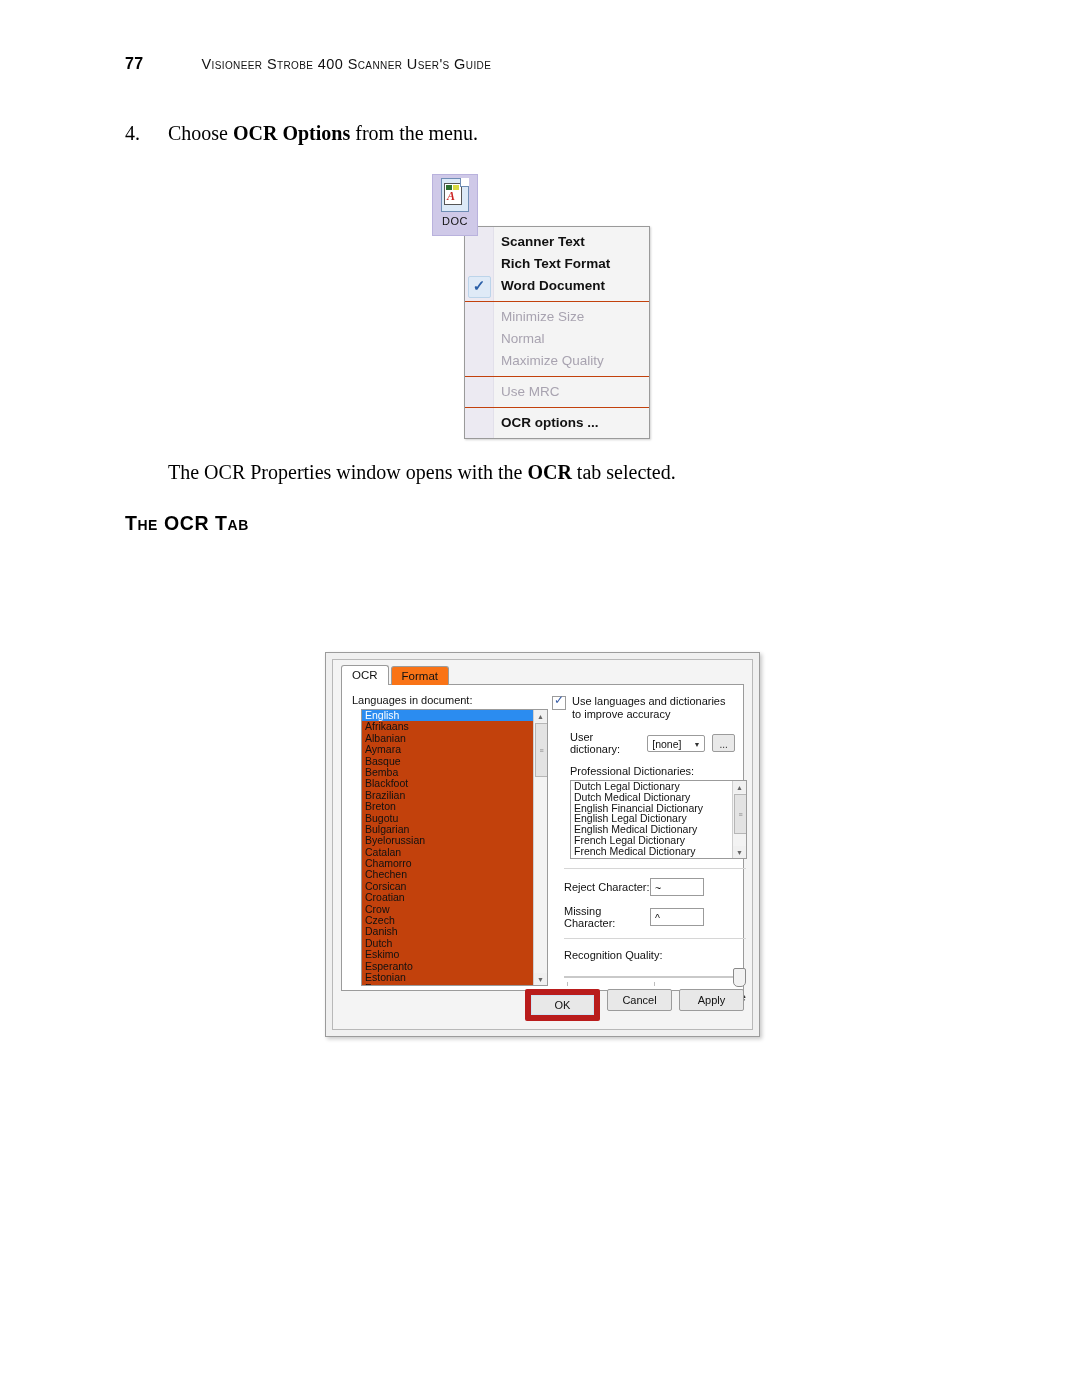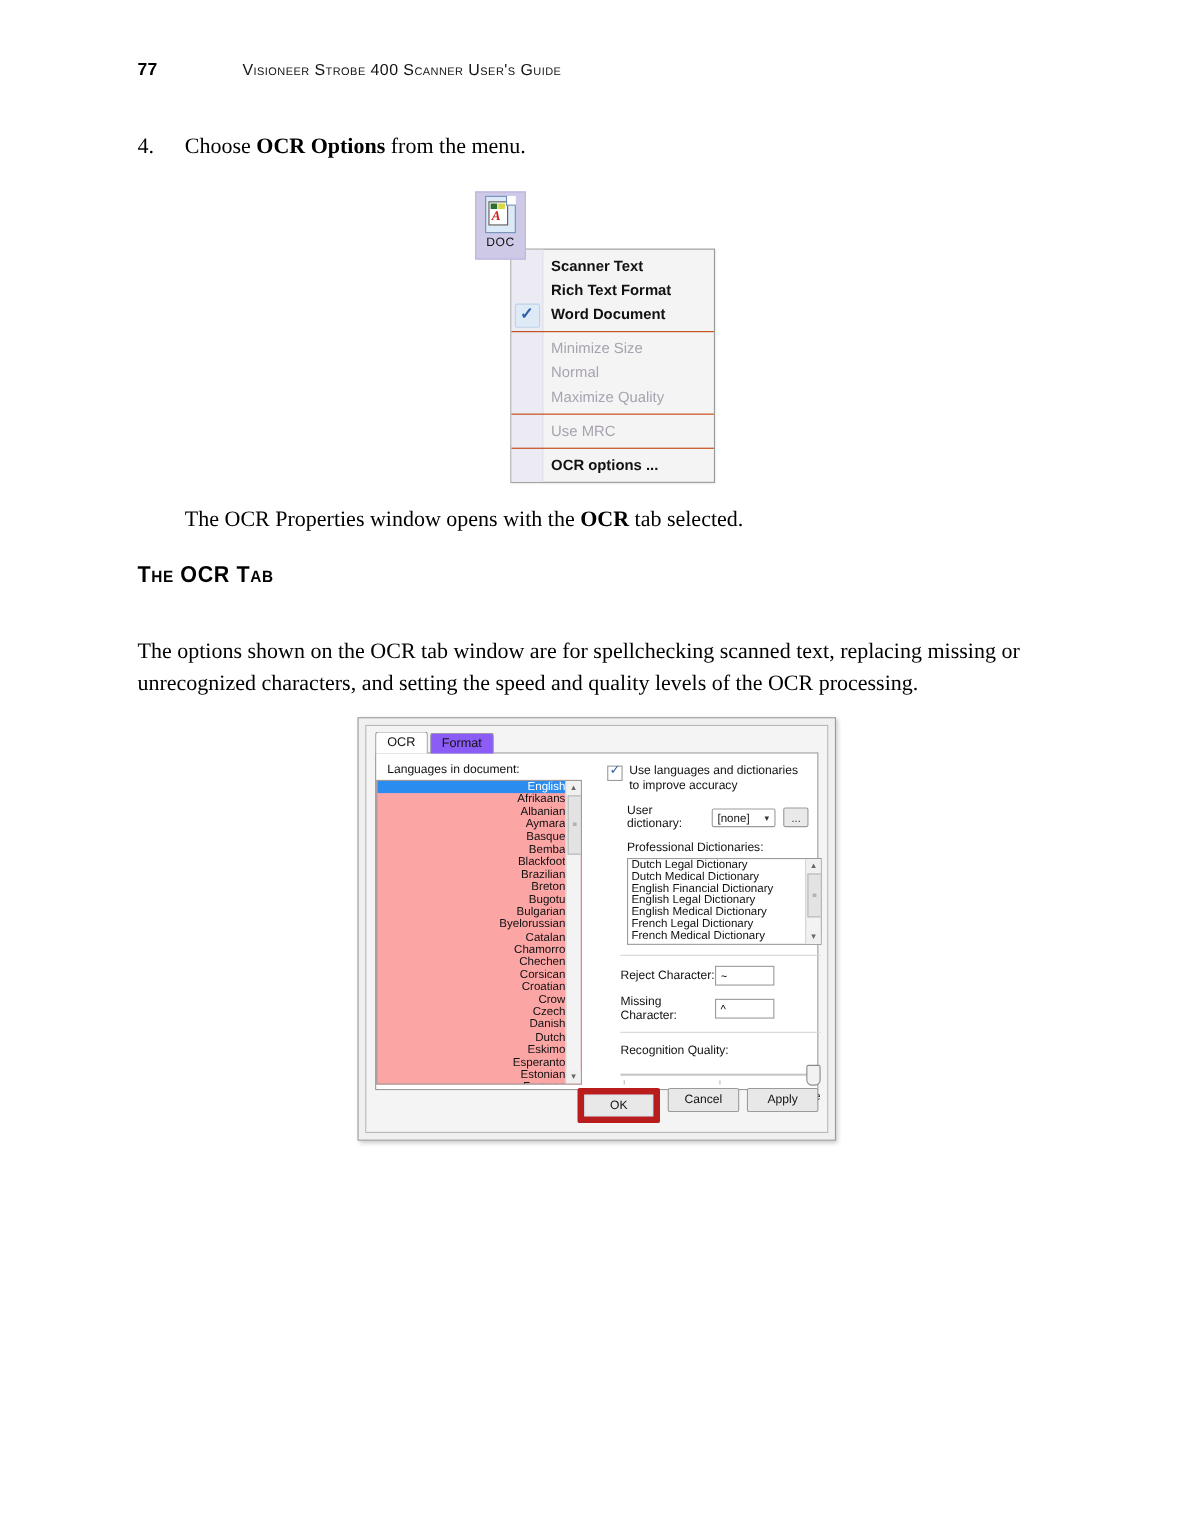--- a/index.html
+++ b/index.html
@@ -7,21 +7,21 @@
     width:1080px;height:1397px;
     background:#ffffff;
     font-family:"Liberation Serif", serif;
     color:#000;
     position:relative;
     overflow:hidden;
   }
   .page{position:absolute;left:0;top:0;width:1080px;height:1397px;}
 
   
-  .header{position:absolute;left:125px;top:55px;display:flex;align-items:baseline;gap:19px;}
+  .header{position:absolute;left:125px;top:55px;display:flex;align-items:baseline;}
   .header .pageno{
     font-family:"Liberation Sans", sans-serif;
     font-weight:bold;font-size:16px;letter-spacing:.3px;
   }
   .header .title{
     margin-left:58px;
     font-family:"Liberation Sans", sans-serif;
     font-size:14.5px;
     font-variant:small-caps;
     letter-spacing:.4px;
@@ -118,36 +118,36 @@
     font-family:"Liberation Sans", sans-serif;
     box-sizing:border-box;
   }
   .dlg-inner{
     position:absolute;left:6px;top:6px;right:6px;bottom:6px;
     background:#f4f4f4;border:1px solid #b8b8b8;
   }
   .tabstrip{position:absolute;left:8px;top:6px;height:19px;display:flex;align-items:flex-end;z-index:4;}
   .tab{
     height:18px;line-height:18px;padding:0 10px;font-size:11.5px;color:#111;
-    background:#8b5cf6;border:1px solid #9b9b9b;border-bottom:none;
+    background:#f97316;border:1px solid #9b9b9b;border-bottom:none;
     border-radius:3px 3px 0 0;margin-right:2px;
   }
   .tab.active{background:#ffffff;height:19px;line-height:19px;position:relative;z-index:5;}
   .tabpage{
     position:absolute;left:8px;top:24px;right:8px;bottom:38px;
     background:#ffffff;border:1px solid #9b9b9b;
   }
 
   .lbl{position:absolute;font-size:11px;color:#111;}
 
   
   .lang-label{left:10px;top:9px;}
   .lang-box{
-    position:absolute;left:0;top:24px;width:185px;height:275px;
-    border:1px solid #9b9b9b;background:#fca5a5;overflow:hidden;text-align:right;
+    position:absolute;left:19px;top:24px;width:185px;height:275px;
+    border:1px solid #9b9b9b;background:#c2410c;overflow:hidden;
   }
   .lang-list{position:absolute;left:0;top:0;right:14px;top:0;}
   .lang-item{
     height:11.4px;line-height:11.4px;font-size:10.5px;color:#111;padding-left:3px;
     white-space:nowrap;overflow:hidden;
   }
   .lang-item.sel{background:#2b8cf0;color:#ffffff;}
   .scroll-v{
     position:absolute;right:0;top:0;width:13px;height:100%;
     background:#f3f3f3;border-left:1px solid #cfcfcf;
@@ -299,21 +299,20 @@
           <span>OCR options ...</span>
         </div>
       </div>
     </div>
   </div>
 
   <div class="para para-a"><span>The OCR Properties window opens with the </span><span class="b">OCR</span><span> tab selected.</span></div>
 
   <div class="h-sec">The OCR Tab</div>
 
-  <div class="para para-b">The options shown on the OCR tab window are for spellchecking scanned text, replacing missing or unrecognized characters, and setting the speed and quality levels of the OCR processing.</div>
 
   <div class="dialog">
     <div class="dlg-inner">
 
       <div class="tabstrip">
         <div class="tab active">
           <span>OCR</span>
         </div>
         <div class="tab">
           <span>Format</span>

